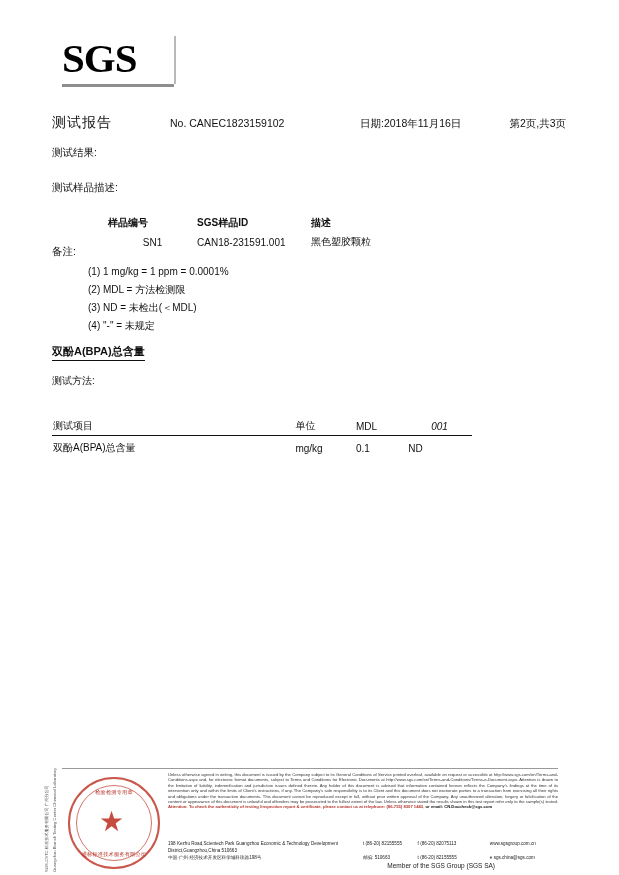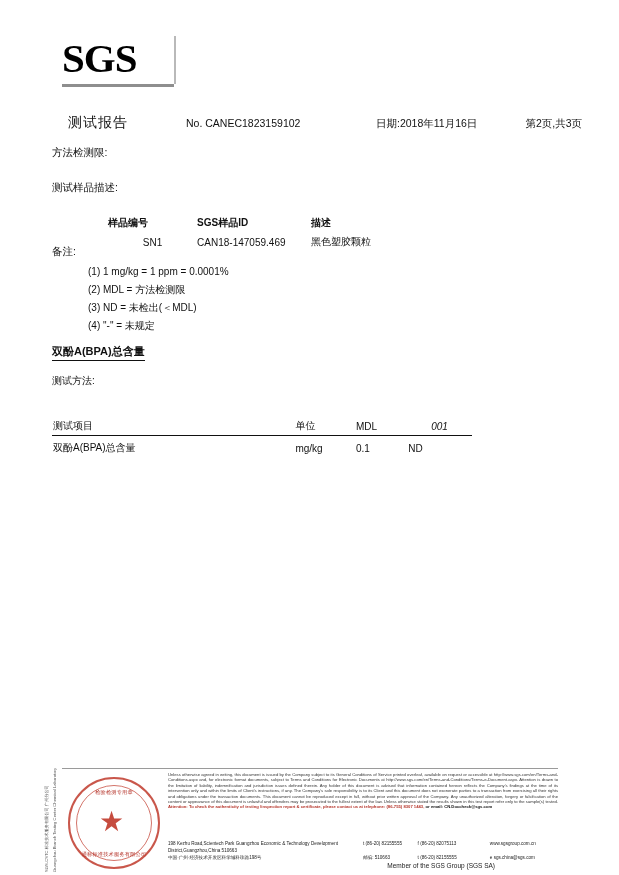--- a/index.html
+++ b/index.html
@@ -51,21 +51,21 @@
     left: 174px;
     top: 36px;
     width: 2px;
     height: 48px;
     background: #b9b9b9;
   }
 
   
   .title-row {
     position: absolute;
-    left: 68px;
+    left: 52px;
     top: 114px;
     width: 514px;
     display: flex;
     align-items: baseline;
   }
   .doc-title {
     font-size: 14px;
     letter-spacing: 1px;
     color: #111;
     width: 118px;
@@ -316,36 +316,36 @@
   <div class="logo-rule"></div>
   <div class="logo-tick"></div>
 
   <div class="title-row">
     <div class="doc-title">测试报告</div>
     <div class="doc-no">No. CANEC1823159102</div>
     <div class="doc-date">日期:2018年11月16日</div>
     <div class="doc-page">第2页,共3页</div>
   </div>
 
-  <div class="label-line result-label">方法检测限:</div>
+  <div class="label-line result-label">测试结果:</div>
 
   <div class="sample-desc-label">测试样品描述:</div>
 
   <table class="sample-table">
     <thead>
       <tr>
         <th class="col-no">样品编号</th>
         <th class="col-id">SGS样品ID</th>
         <th class="col-desc">描述</th>
       </tr>
     </thead>
     <tbody>
       <tr>
         <td class="cell-center">SN1</td>
-        <td>CAN18-147059.469</td>
+        <td>CAN18-231591.001</td>
         <td>黑色塑胶颗粒</td>
       </tr>
     </tbody>
   </table>
 
   <div class="remarks-label">备注:</div>
   <div class="remarks-list">
     <div>(1) 1 mg/kg = 1 ppm = 0.0001%</div>
     <div>(2) MDL = 方法检测限</div>
     <div>(3) ND = 未检出(＜MDL)</div>

